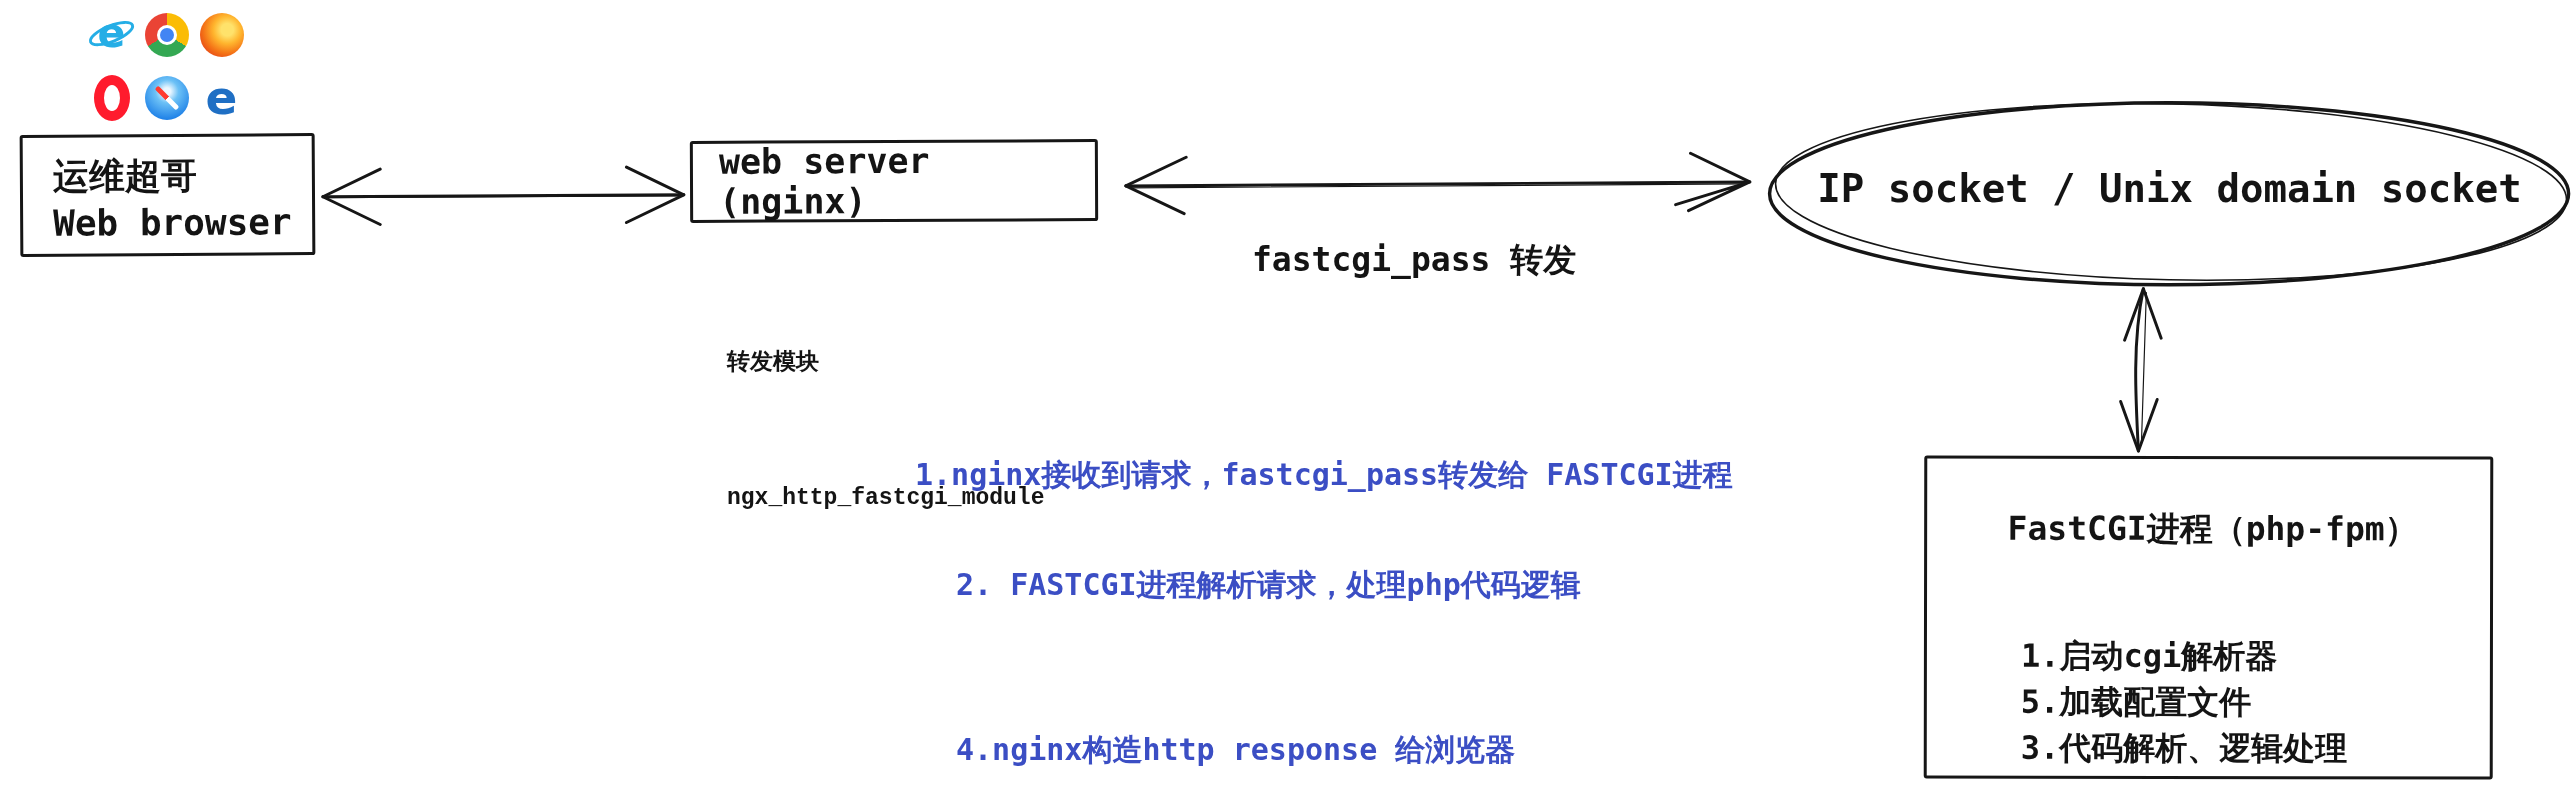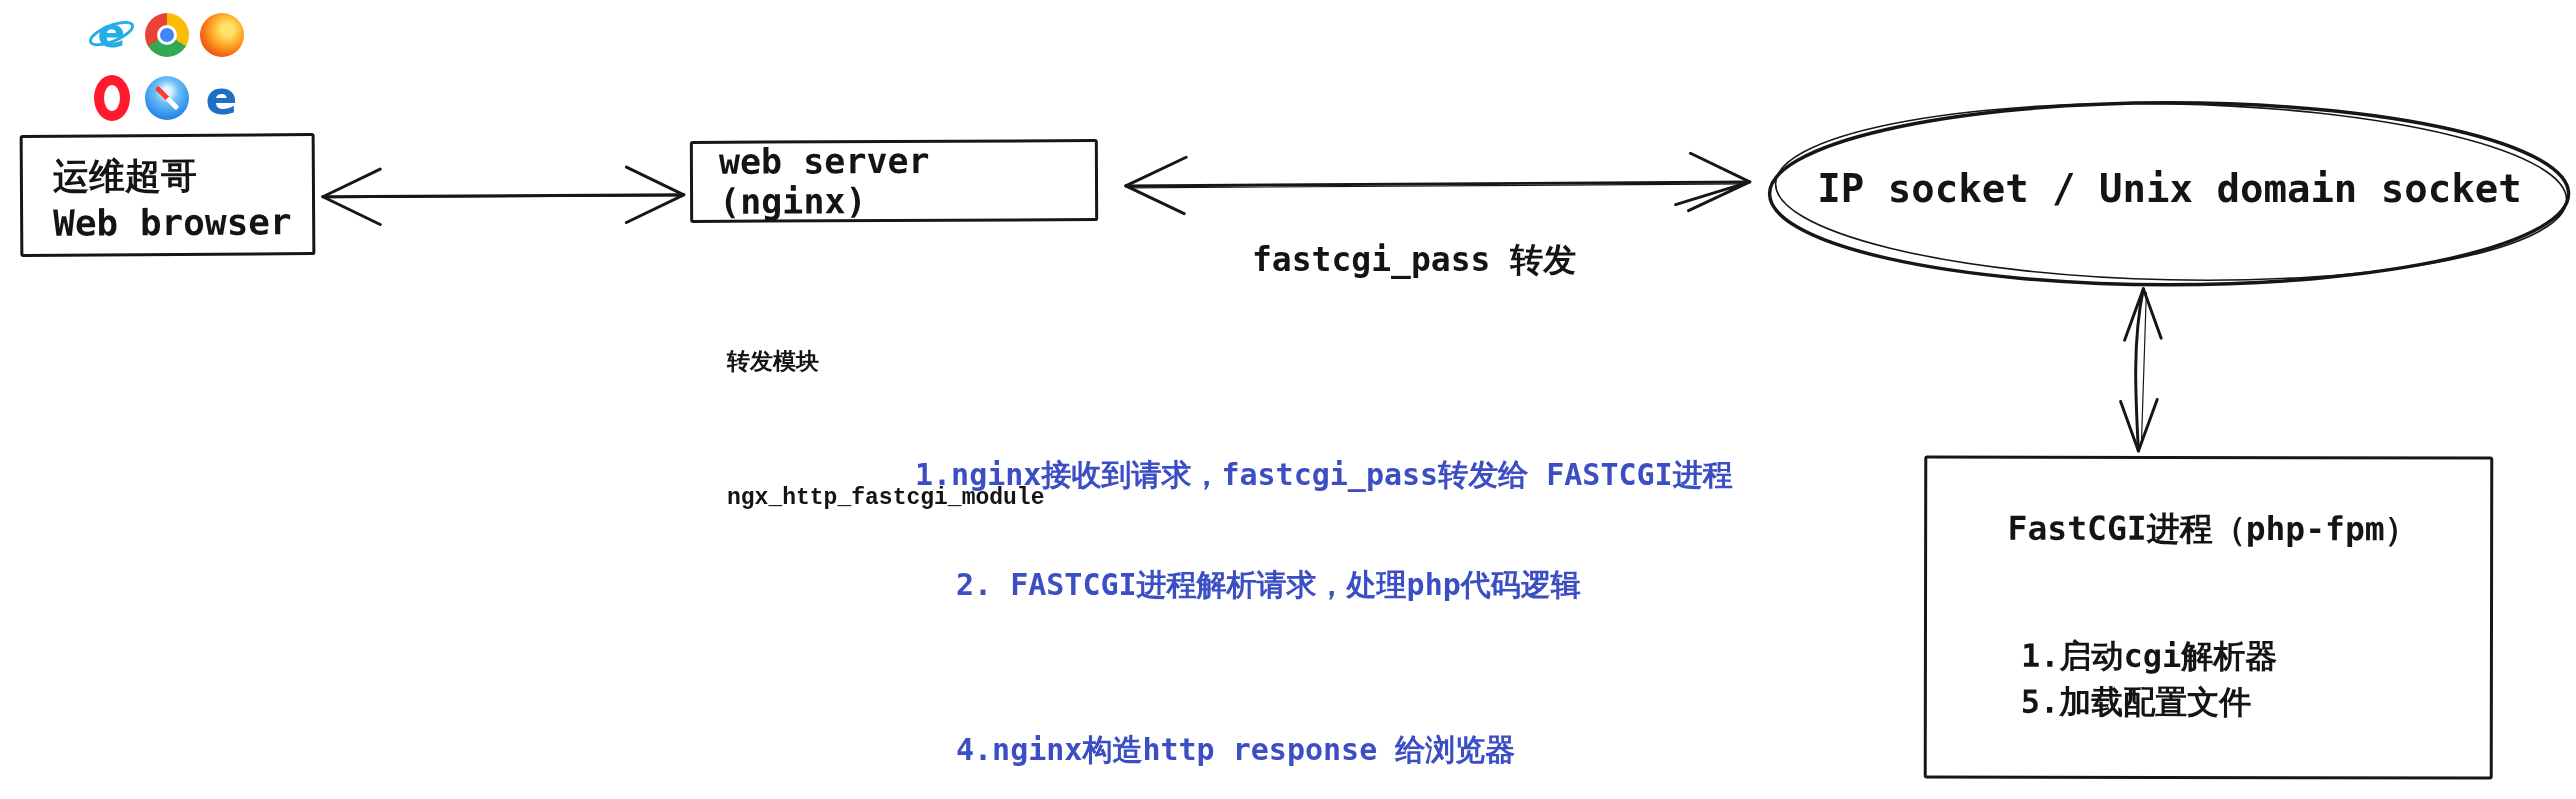--- a/index.html
+++ b/index.html
@@ -131,20 +131,21 @@
 
   <div id="fastcgi-pass-label" class="abs label">fastcgi_pass 转发</div>
 
   <div id="socket-label" class="abs label">IP socket / Unix domain socket</div>
 
   <div id="fastcgi-box" class="abs ink-box" style="position:absolute;padding-left:8px;">
     <div id="fastcgi-title">FastCGI进程（php-fpm）</div>
     <div id="fastcgi-steps">
       <div>1.启动cgi解析器</div>
       <div>5.加载配置文件</div>
+      <div>3.代码解析、逻辑处理</div>
     </div>
   </div>
 
   <div id="note-1" class="abs note">1.nginx接收到请求，fastcgi_pass转发给 FASTCGI进程</div>
   <div id="note-2" class="abs note">2. FASTCGI进程解析请求，处理php代码逻辑</div>
   <div id="note-4" class="abs note">4.nginx构造http response 给浏览器</div>
 
 </div>
 
 

